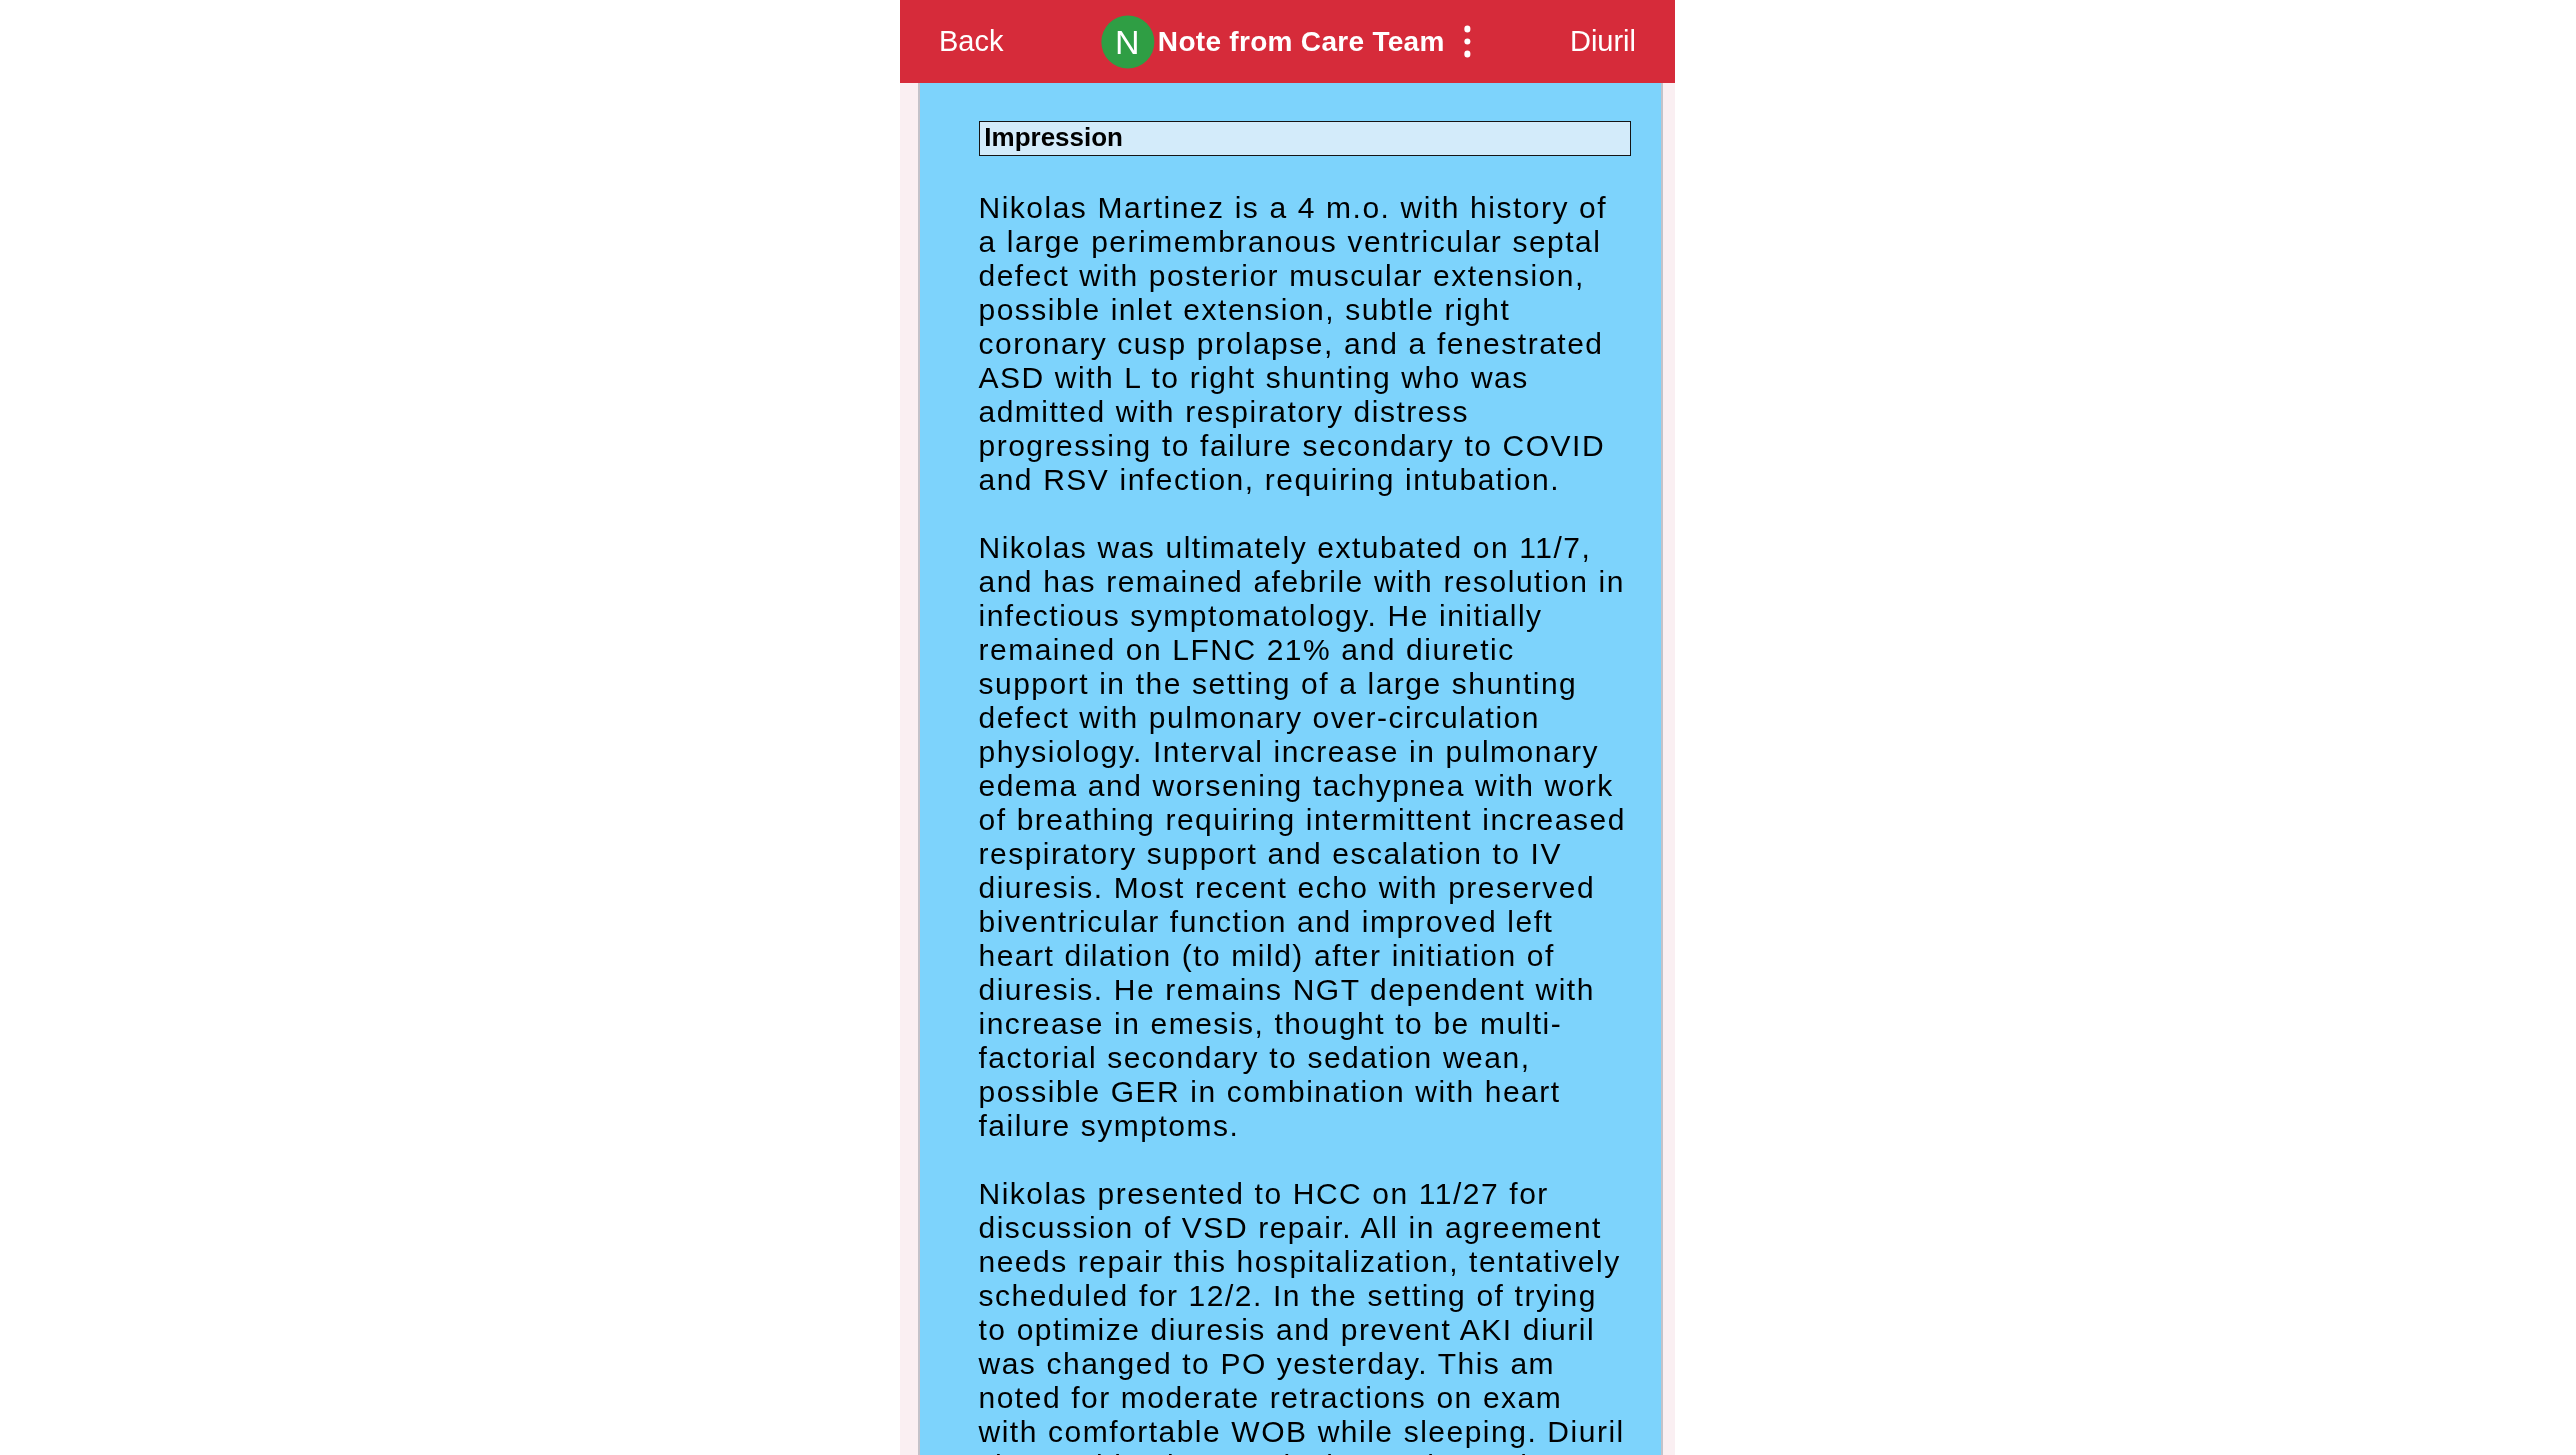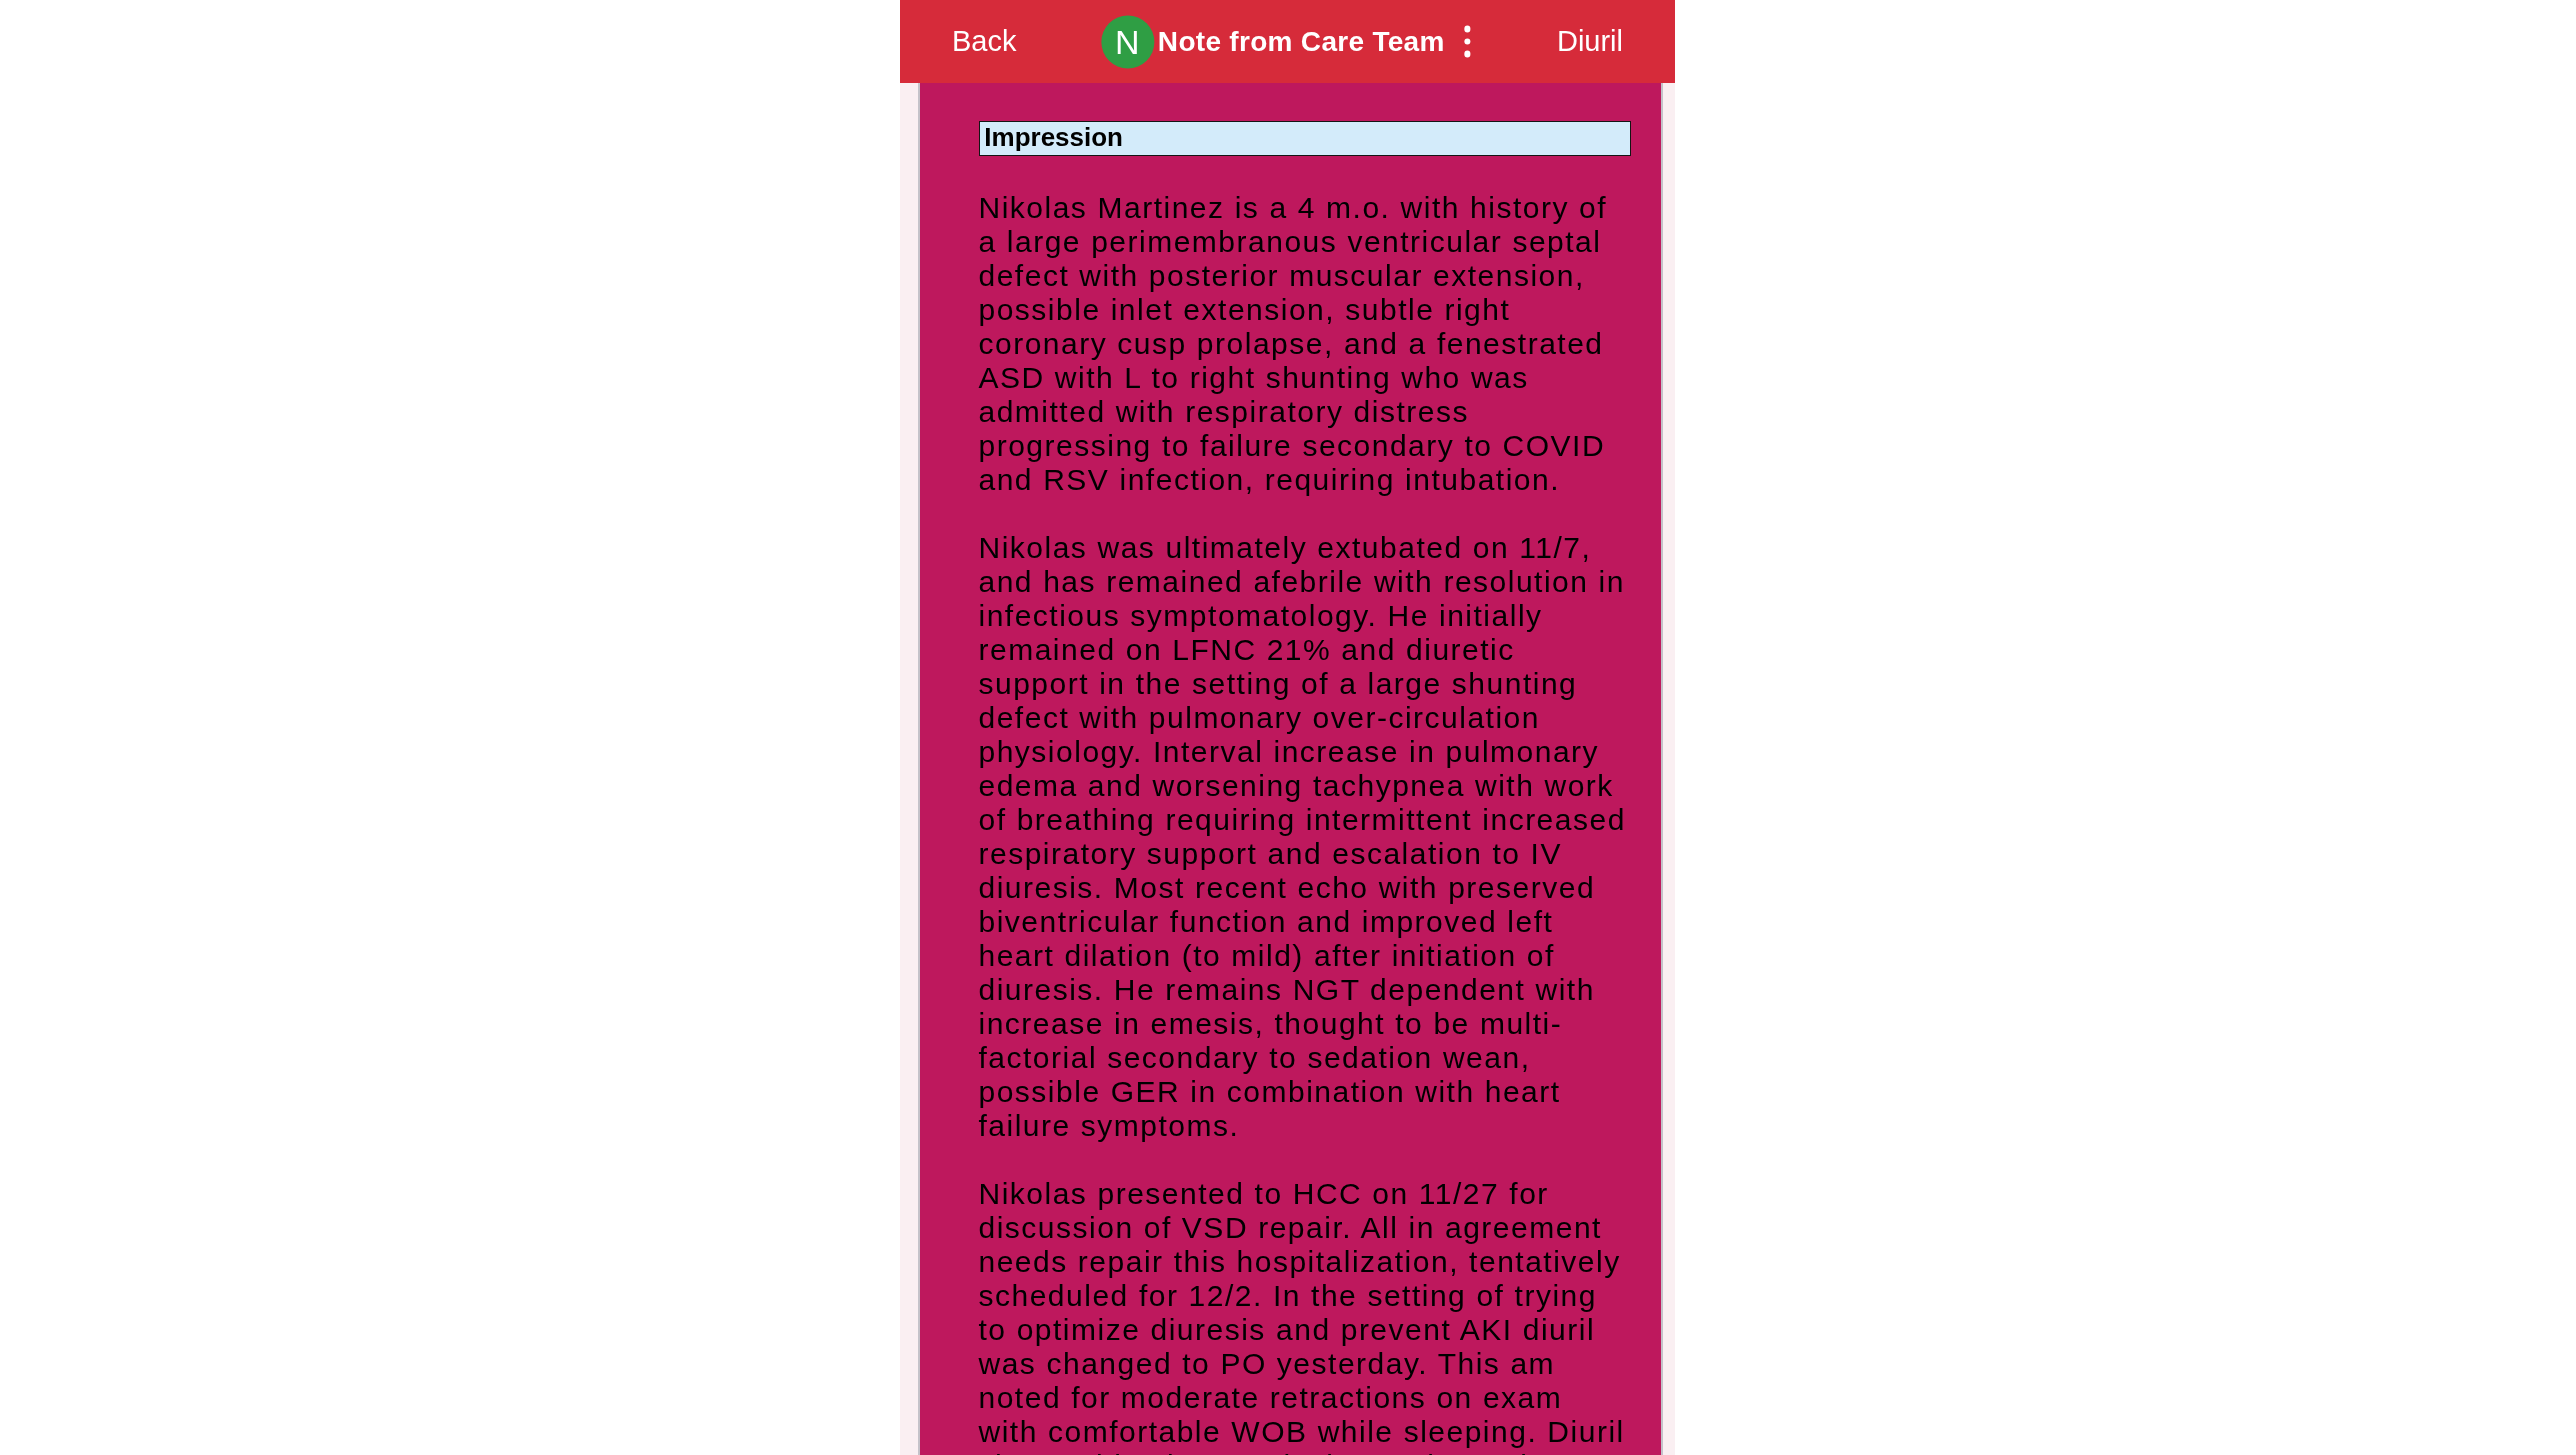--- a/index.html
+++ b/index.html
@@ -19,21 +19,21 @@
   }
   
   .navbar{
     height:83px;flex:0 0 83px;
     background:#D62B3A;
     display:flex;align-items:center;justify-content:space-between;
     padding:0 39px;box-sizing:border-box;
     position:relative;z-index:2;
   }
   .nav-btn{
-    background:none;border:none;padding:0;margin:13px;
+    background:none;border:none;padding:0;margin:0;
     color:#ffffff;font-size:29px;line-height:1;
     font-family:"Liberation Sans", sans-serif;
     cursor:pointer;
   }
   .title-group{
     position:absolute;left:50%;top:50%;
     transform:translate(-50%,-50%);
     display:flex;align-items:center;
   }
   .avatar{
@@ -58,21 +58,21 @@
     background:#ffffff;display:block;
   }
   
   .content{
     flex:1 1 auto;
     padding:0 12px 0 17.5px;
     box-sizing:border-box;
     overflow:hidden;
   }
   .card{
-    background:#be185d;
+    background:#7dd3fc;
     height:100%;
     border-left:2.4px solid #C4C2C9;
     border-right:2.4px solid #C4C2C9;
     box-sizing:border-box;
     padding:38px 18px 0 59px;
     overflow:hidden;
   }
   .section-box{
     width:652px;height:35px;
     box-sizing:border-box;

